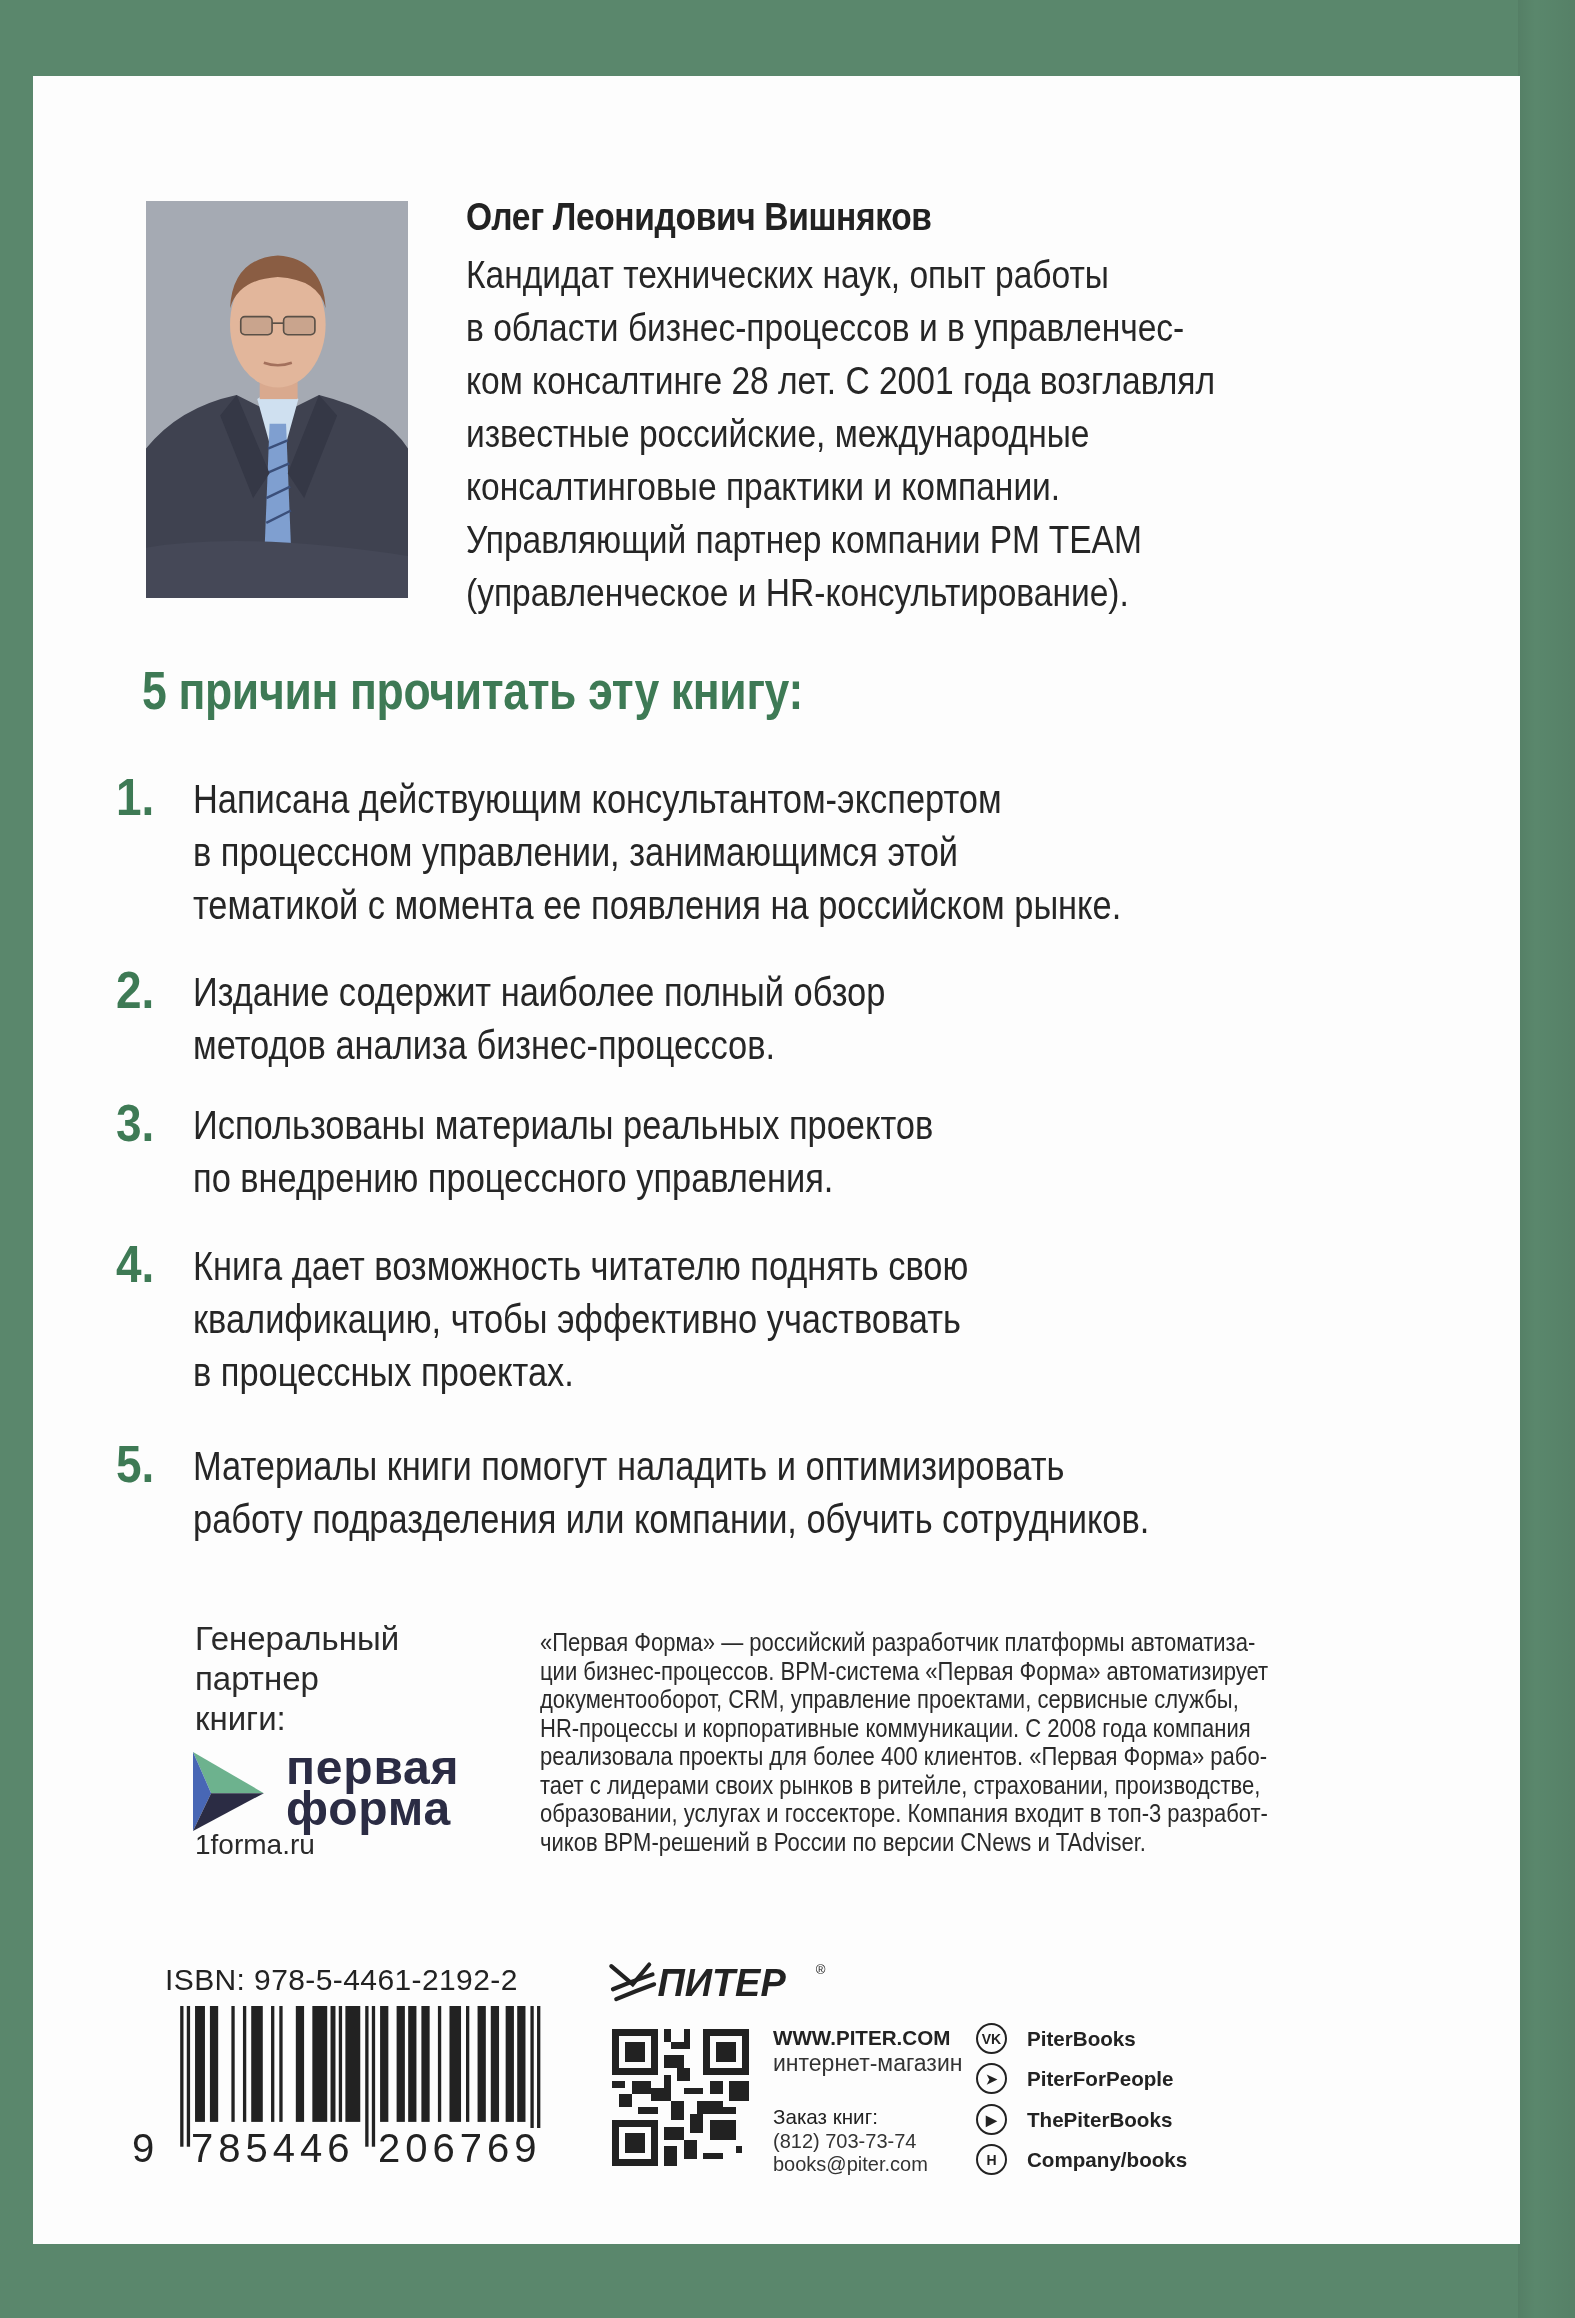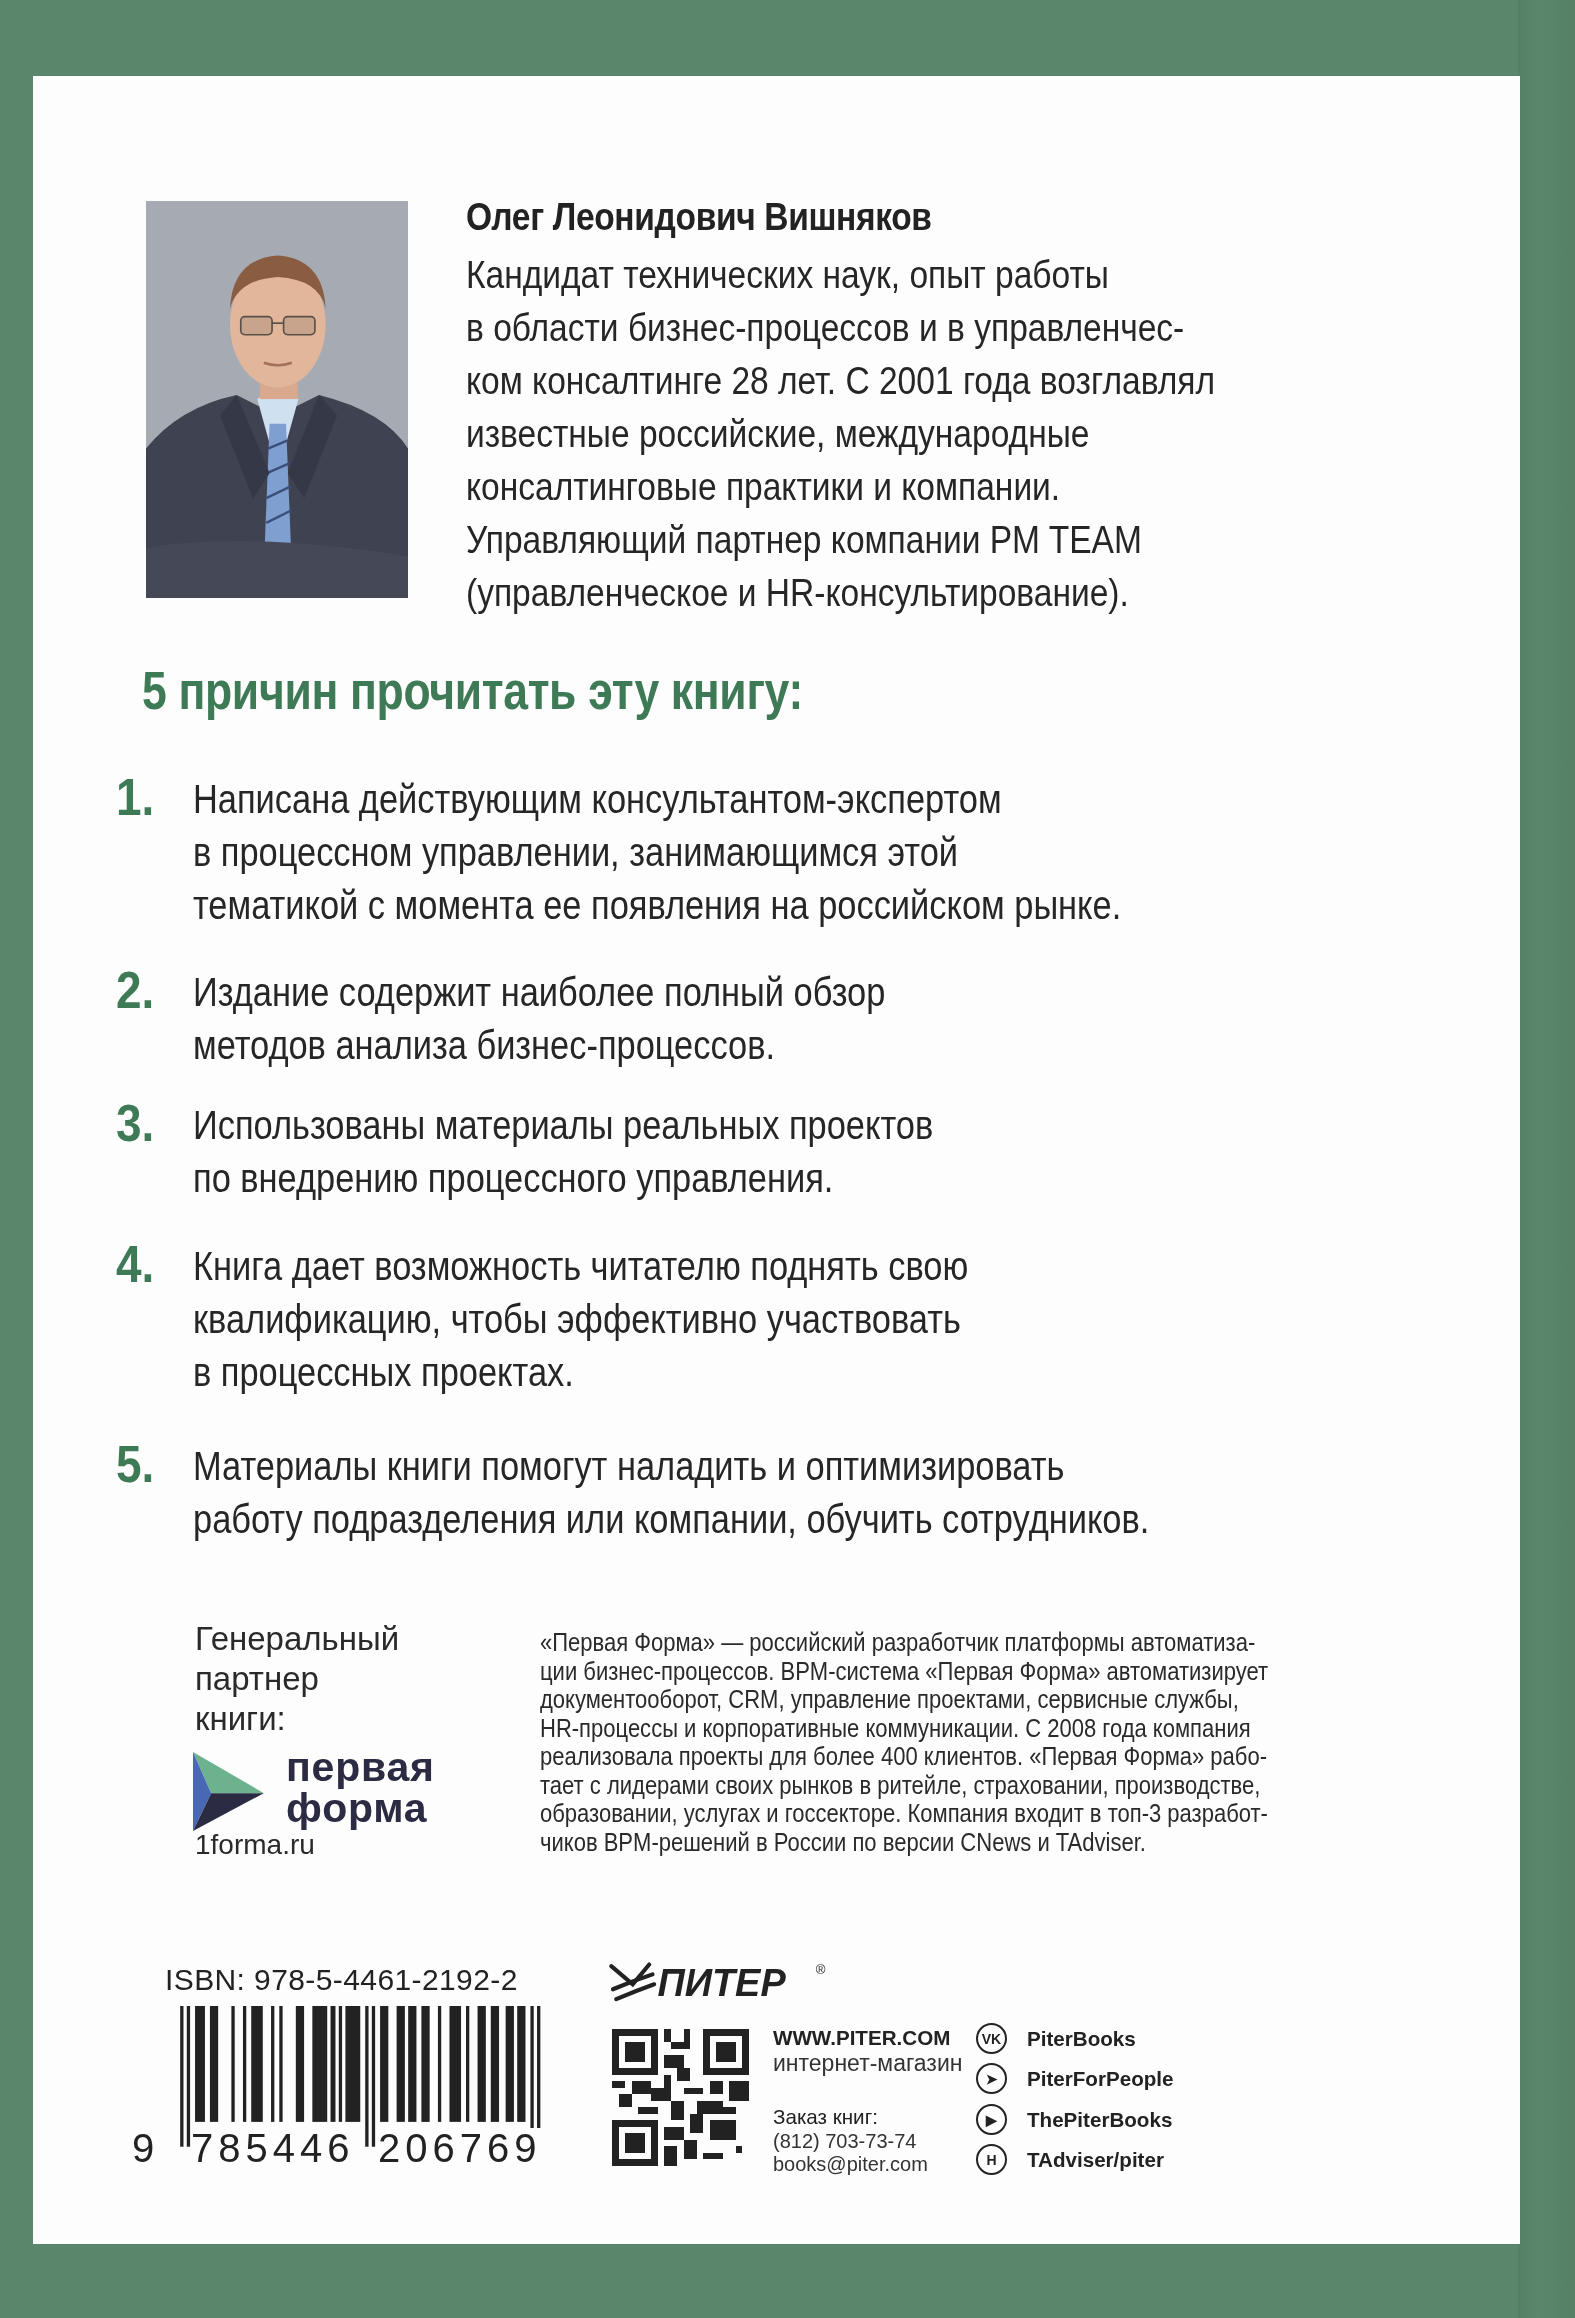--- a/index.html
+++ b/index.html
@@ -55,21 +55,21 @@
   }
   .reason .text div { white-space: nowrap; }
 
   .partner-label {
     position: absolute; left: 195px; top: 1619px;
     font-size: 33px; line-height: 40px; color: #2a2a2a;
   }
   .partner-logo { position: absolute; left: 193px; top: 1750px; width: 272px; height: 83px; }
   .partner-logo-text {
     position: absolute; left: 286px; top: 1747px;
-    font-size: 41px; line-height: 41px; font-weight: bold; color: #2b2c44;
+    font-size: 48px; line-height: 41px; font-weight: bold; color: #2b2c44;
     letter-spacing: 0.8px;
   }
   .partner-url {
     position: absolute; left: 195px; top: 1829px;
     font-size: 28px; color: #2a2a2a;
   }
   .partner-desc {
     position: absolute; left: 540px; top: 1628px; width: 1015px;
     font-size: 25.6px; line-height: 28.5px; color: #2a2a2a;
     transform: scaleX(0.86); transform-origin: left top;
@@ -323,15 +323,15 @@
 <div class="social" style="top:2061px;">
   <span class="ico">➤</span>
   <span class="lbl">PiterForPeople</span>
 </div>
 <div class="social" style="top:2102px;">
   <span class="ico">▶</span>
   <span class="lbl">ThePiterBooks</span>
 </div>
 <div class="social" style="top:2142px;">
   <span class="ico">H</span>
-  <span class="lbl">TAdviser/piter</span>
+  <span class="lbl">Company/books</span>
 </div>
 
 
 </body></html>

